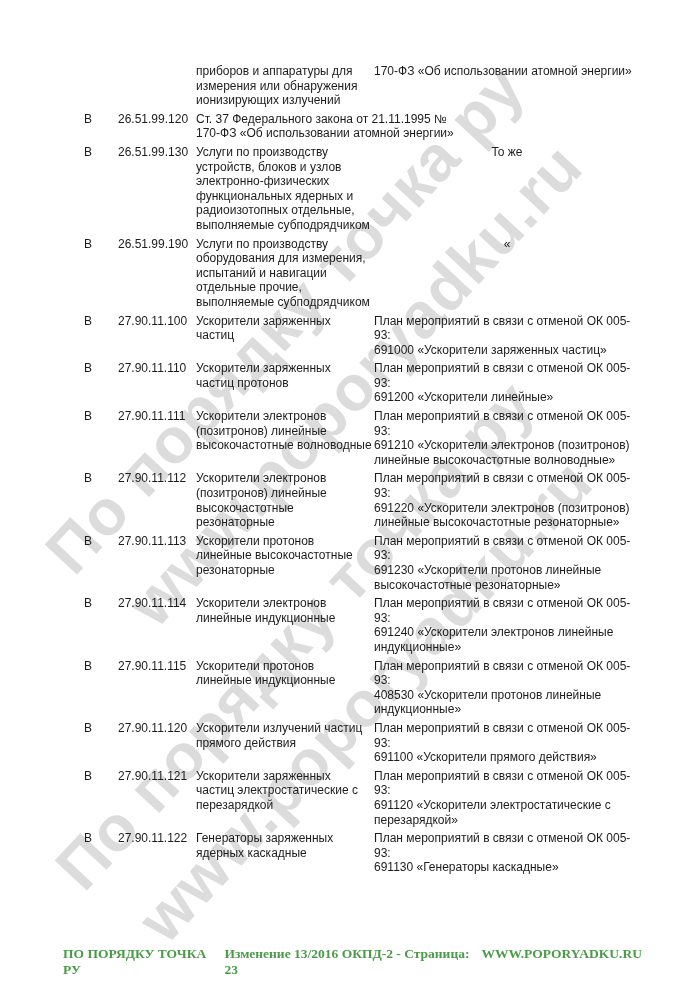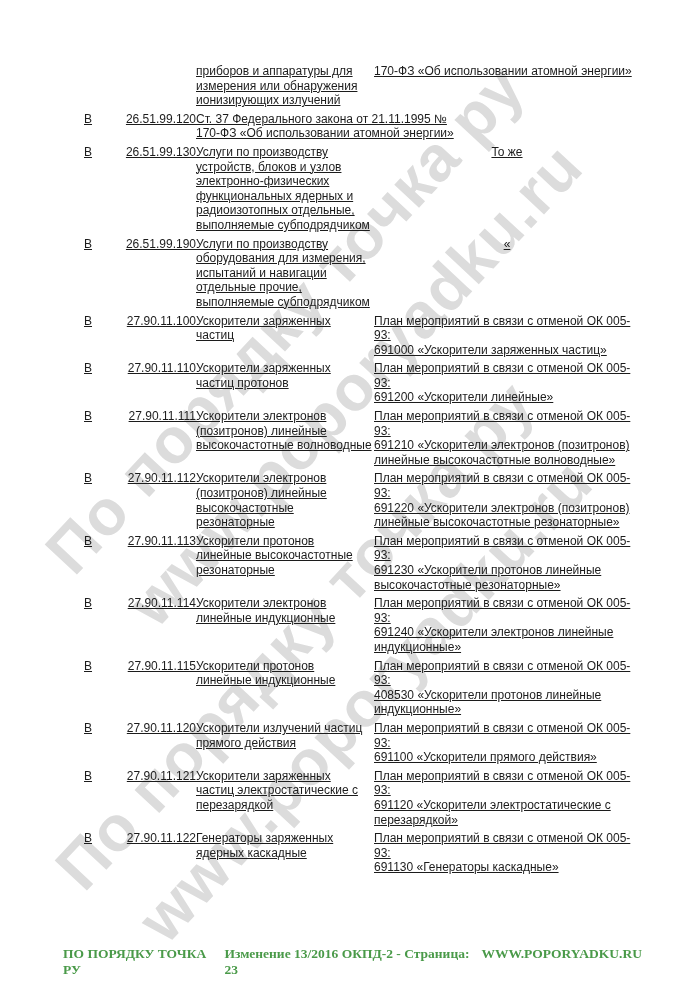--- a/index.html
+++ b/index.html
@@ -29,30 +29,29 @@
   .wm1 { left:320px; top:352px; }
   .wm2 { left:330px; top:668px; }
   
   .code-table {
     position:absolute;
     left:84px; top:64px;
     width:556px;
     z-index:1;
     font-size:12px;
     line-height:14.6px;
-    text-decoration:underline;
   }
   .trow {
     display:flex;
     align-items:flex-start;
     margin-bottom:4px;
   }
   .cell { flex:none; }
   .c-letter { width:34px; }
-  .c-code   { width:78px;text-align:right; }
+  .c-code   { width:78px; }
   .c-desc   { width:178px; padding-right:2px; box-sizing:border-box; }
   .c-note   { width:266px; }
   .c-note.center { text-align:center; }
   
   .footer {
     position:absolute;
     left:63px; right:58px; bottom:12px;
     display:flex;
     justify-content:space-between;
     align-items:baseline;

